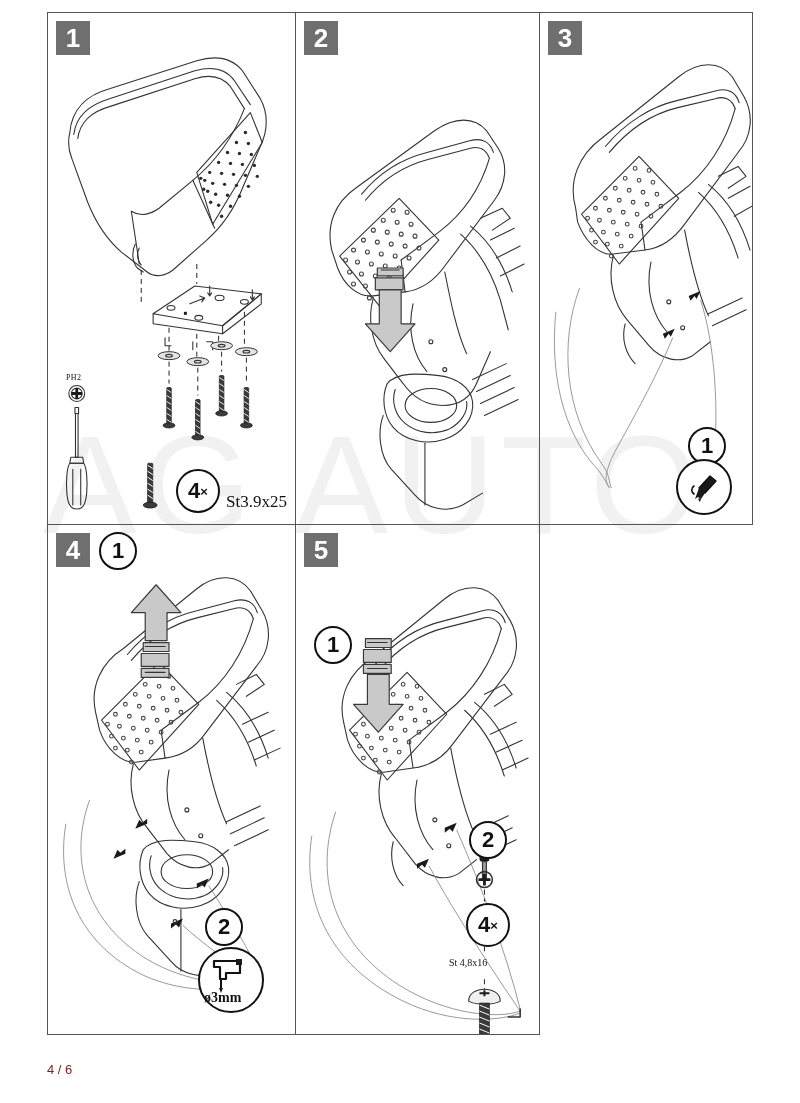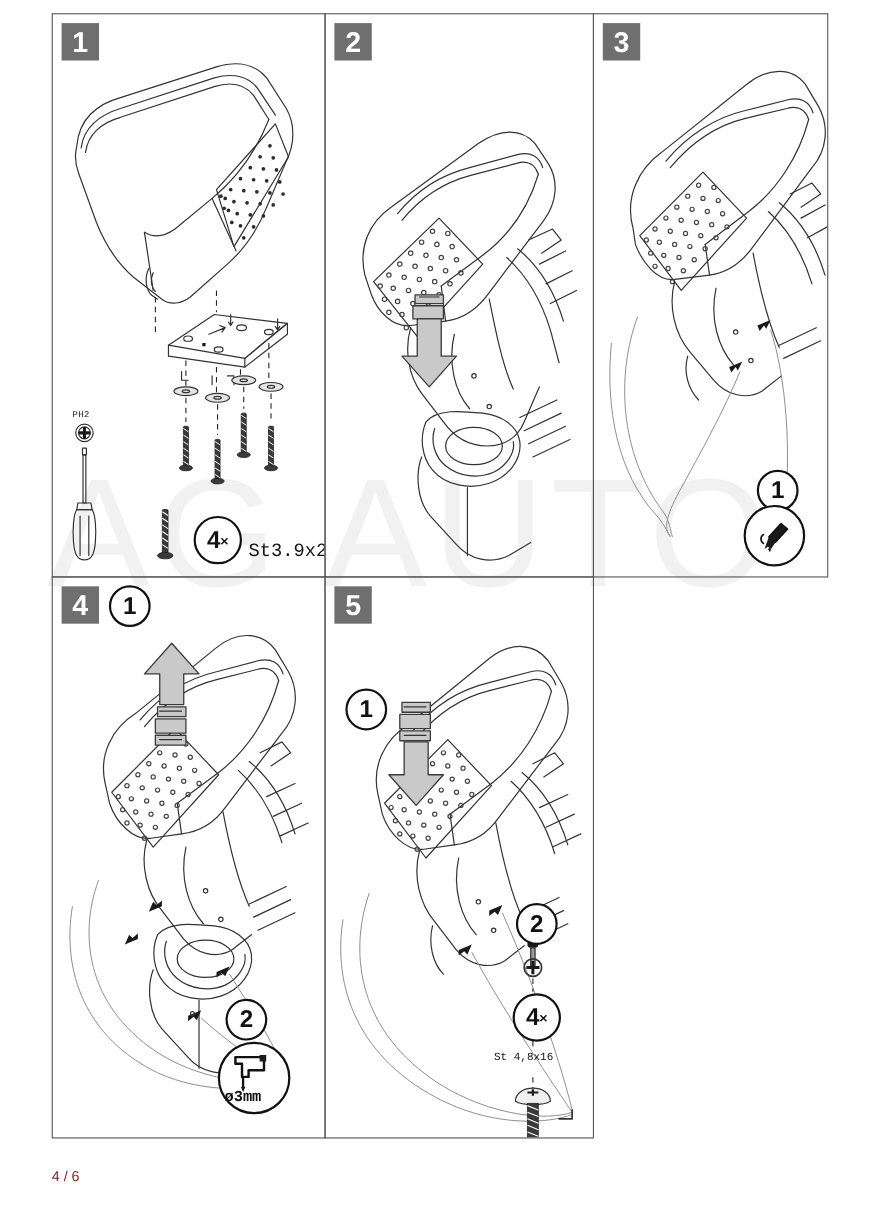--- a/index.html
+++ b/index.html
@@ -39,21 +39,21 @@
   .circ{
     position:absolute;border:2.5px solid #111;border-radius:50%;
     background:#fff;display:flex;align-items:center;justify-content:center;
     font-weight:bold;color:#111;font-family:"Liberation Sans",sans-serif;
   }
   .circ-num{width:34px;height:34px;font-size:22px;}
   .circ-qty{width:40px;height:40px;font-size:22px;}
   .circ-qty sub{font-size:13px;font-weight:bold;vertical-align:baseline;}
   .circ-tool{width:52px;height:52px;}
 
-  .lbl{position:absolute;color:#111;font-family:Liberation Mono, monospace;white-space:nowrap;}
+  .lbl{position:absolute;color:#111;font-family:Liberation Serif, serif;white-space:nowrap;}
 
   .footer{
     position:absolute;left:47px;top:1062px;font-size:13px;color:#7f1d1d;
     font-family:"Liberation Sans",sans-serif;z-index:4;
   }
 
   .ln{fill:none;stroke:#333;stroke-width:1.1;stroke-linecap:round;stroke-linejoin:round;}
   .ln-faint{fill:none;stroke:#8d8d8d;stroke-width:0.9;}
   .dash{fill:none;stroke:#222;stroke-width:1;stroke-dasharray:5 4;}
   .arrow-g{fill:#c9c9c9;stroke:#3a3a3a;stroke-width:1.2;stroke-linejoin:round;}

